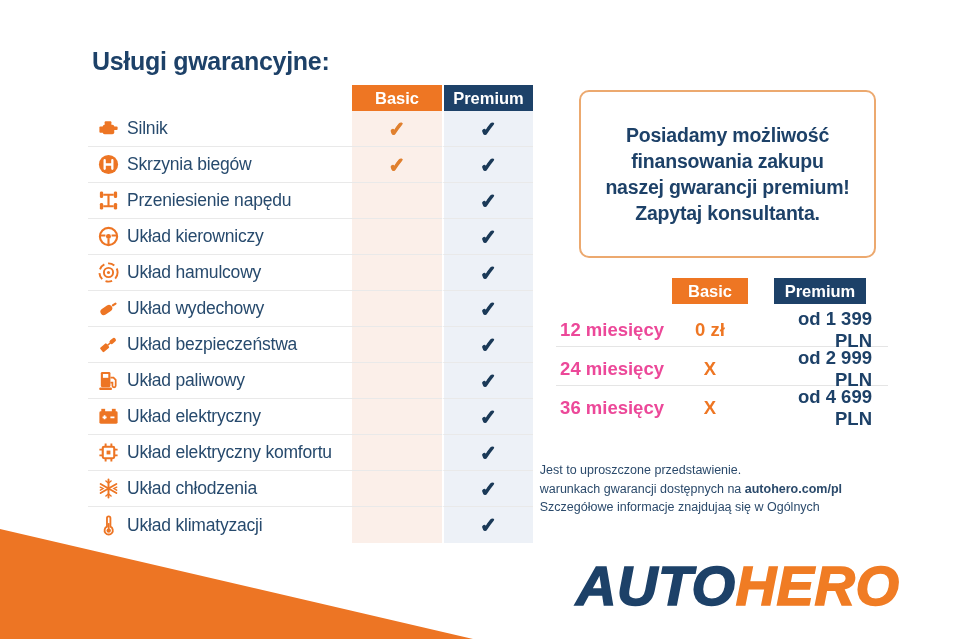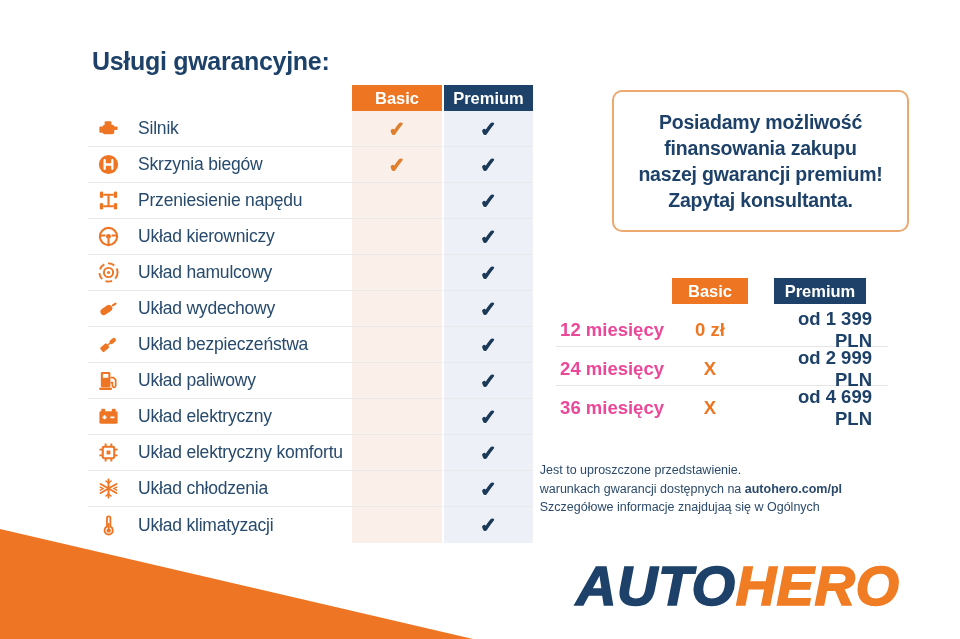--- a/index.html
+++ b/index.html
@@ -16,31 +16,31 @@
   
   .services{position:absolute;left:88px;top:85px;width:445px;}
   .svc-header{display:grid;grid-template-columns:264px 90px 91px;height:26px;}
   .hdr{display:flex;align-items:center;justify-content:center;color:#fff;
        font-weight:bold;font-size:16.5px;}
   .hdr.basic{background:#EE7623;}
   .hdr.premium{background:#1D4168;border-left:2px solid #fff;}
   .svc-row{display:grid;grid-template-columns:264px 90px 91px;height:36px;}
   .svc-row .cell{display:flex;align-items:center;}
   .svc-row:not(:last-child) .cell{border-bottom:1px solid #E9E9E9;}
-  .label-cell{padding-left:8px;gap:18px;}
+  .label-cell{padding-left:8px;gap:7px;}
   .basic-cell{background:#FBEFE9;justify-content:center;}
   .premium-cell{background:#EDF1F7;border-left:2px solid #fff;justify-content:center;}
   .icon{width:24px;height:24px;flex:0 0 24px;display:flex;align-items:center;justify-content:center;}
   .svc-label{font-size:17.5px;color:#274A6D;letter-spacing:-0.2px;}
   .check{font-size:20px;font-weight:bold;line-height:1;}
   .check.b{color:#E0802F;-webkit-text-stroke:0.9px #E0802F;}
   .check.p{color:#1B3A58;-webkit-text-stroke:0.9px #1B3A58;}
 
   
-  .promo{position:absolute;left:612px;top:90px;width:297px;height:142px;box-sizing:border-box;
+  .promo{position:absolute;left:579px;top:90px;width:297px;height:168px;box-sizing:border-box;
          border:2px solid #ECA96F;border-radius:10px;display:flex;flex-direction:column;
          justify-content:center;text-align:center;color:#1D4168;font-weight:bold;
          font-size:19.5px;line-height:26px;letter-spacing:-0.2px;}
 
   
   .pricing{position:absolute;left:556px;top:278px;width:332px;}
   .p-grid{display:grid;grid-template-columns:112px 84px 136px;align-items:center;}
   .p-head{height:30px;align-items:flex-start;}
   .p-box{height:26px;display:flex;align-items:center;justify-content:center;
          color:#fff;font-weight:bold;font-size:16.5px;}

